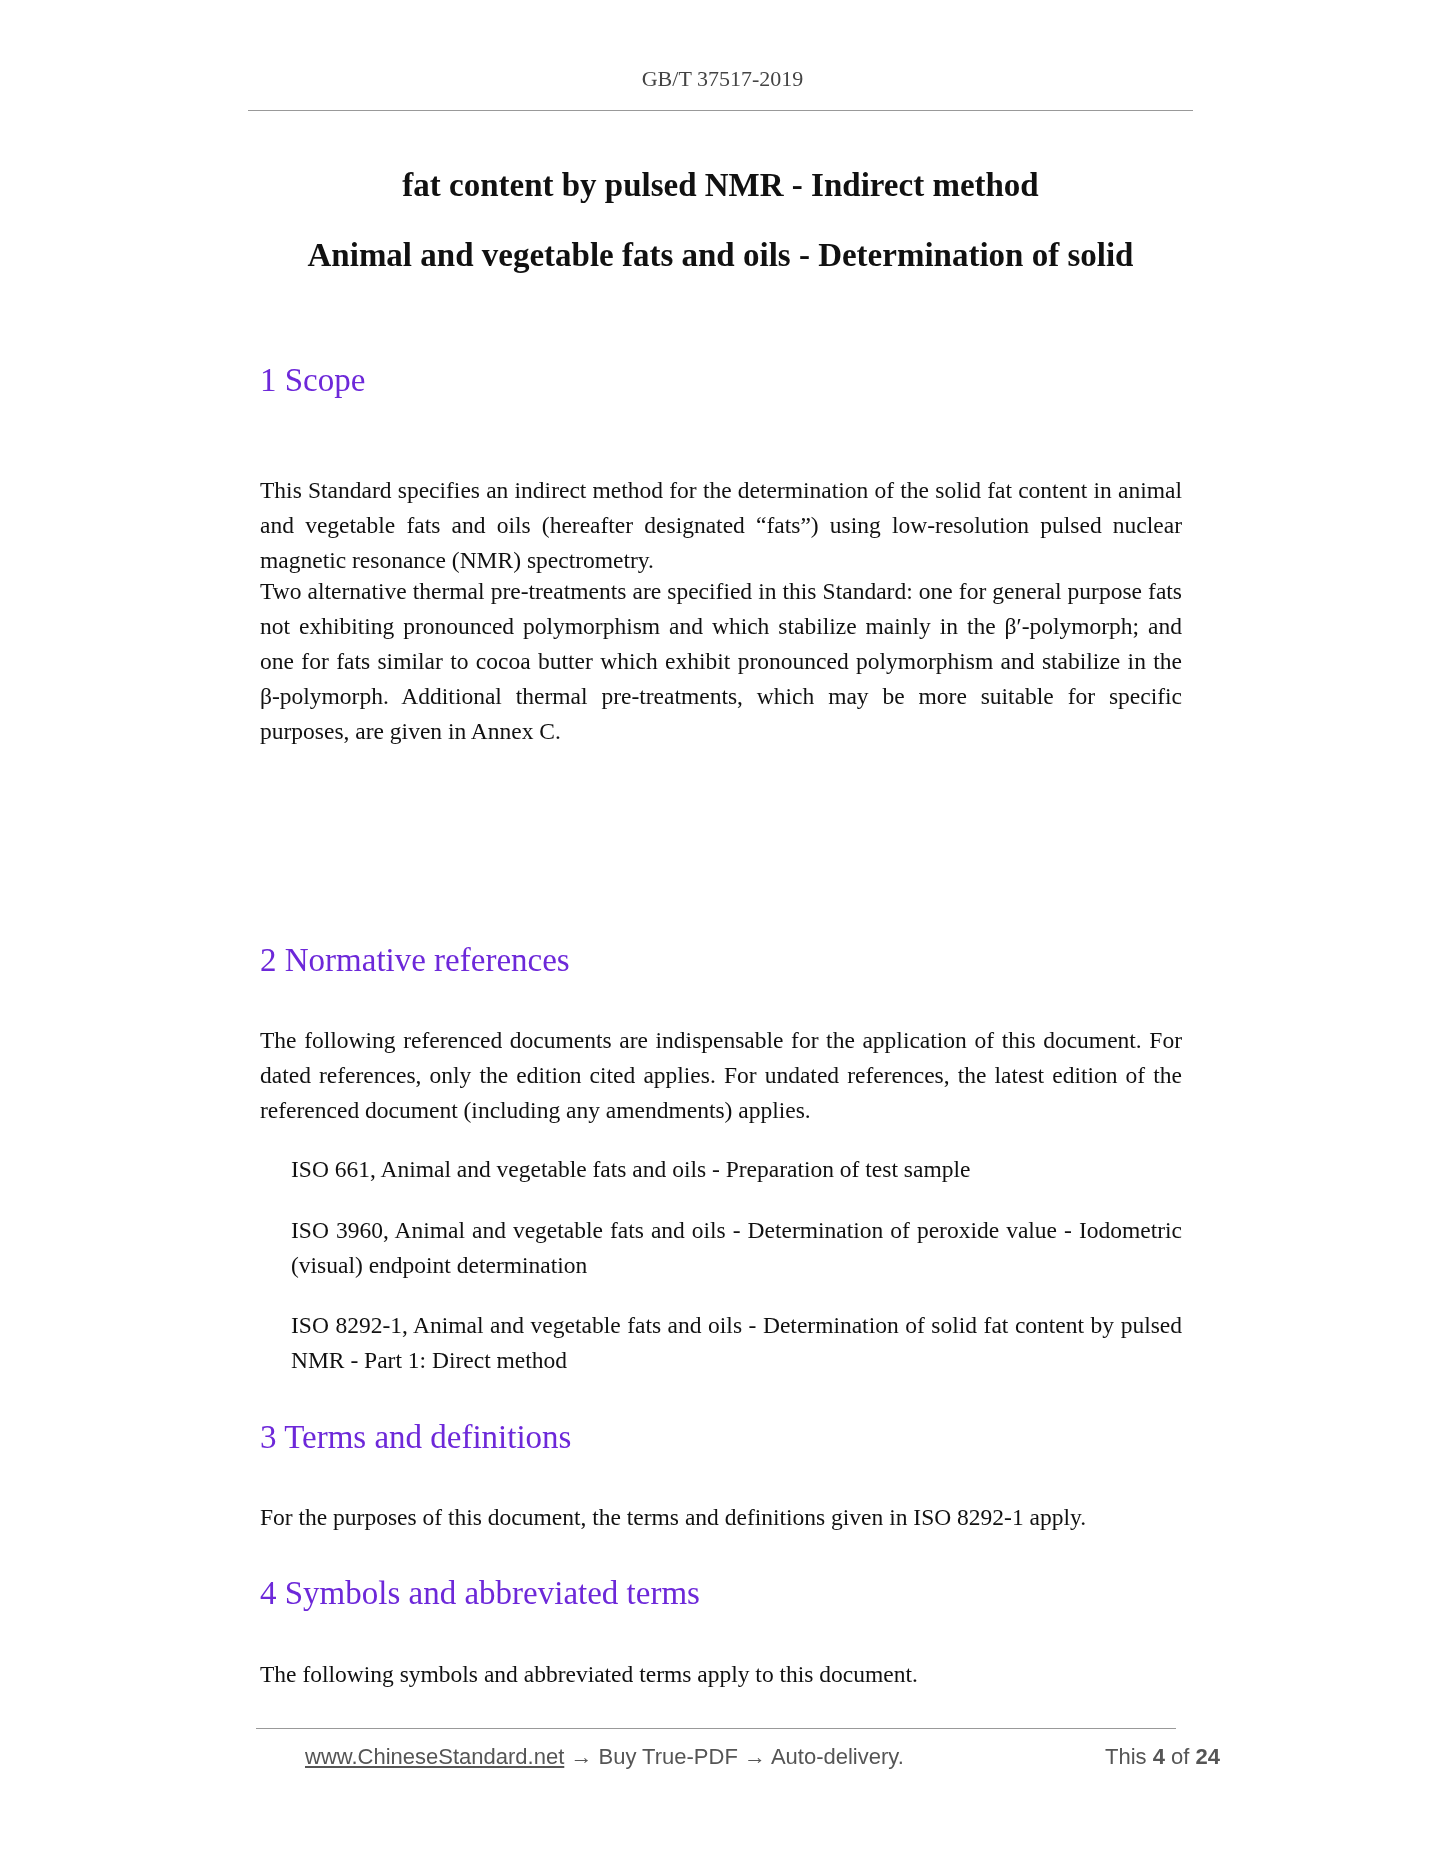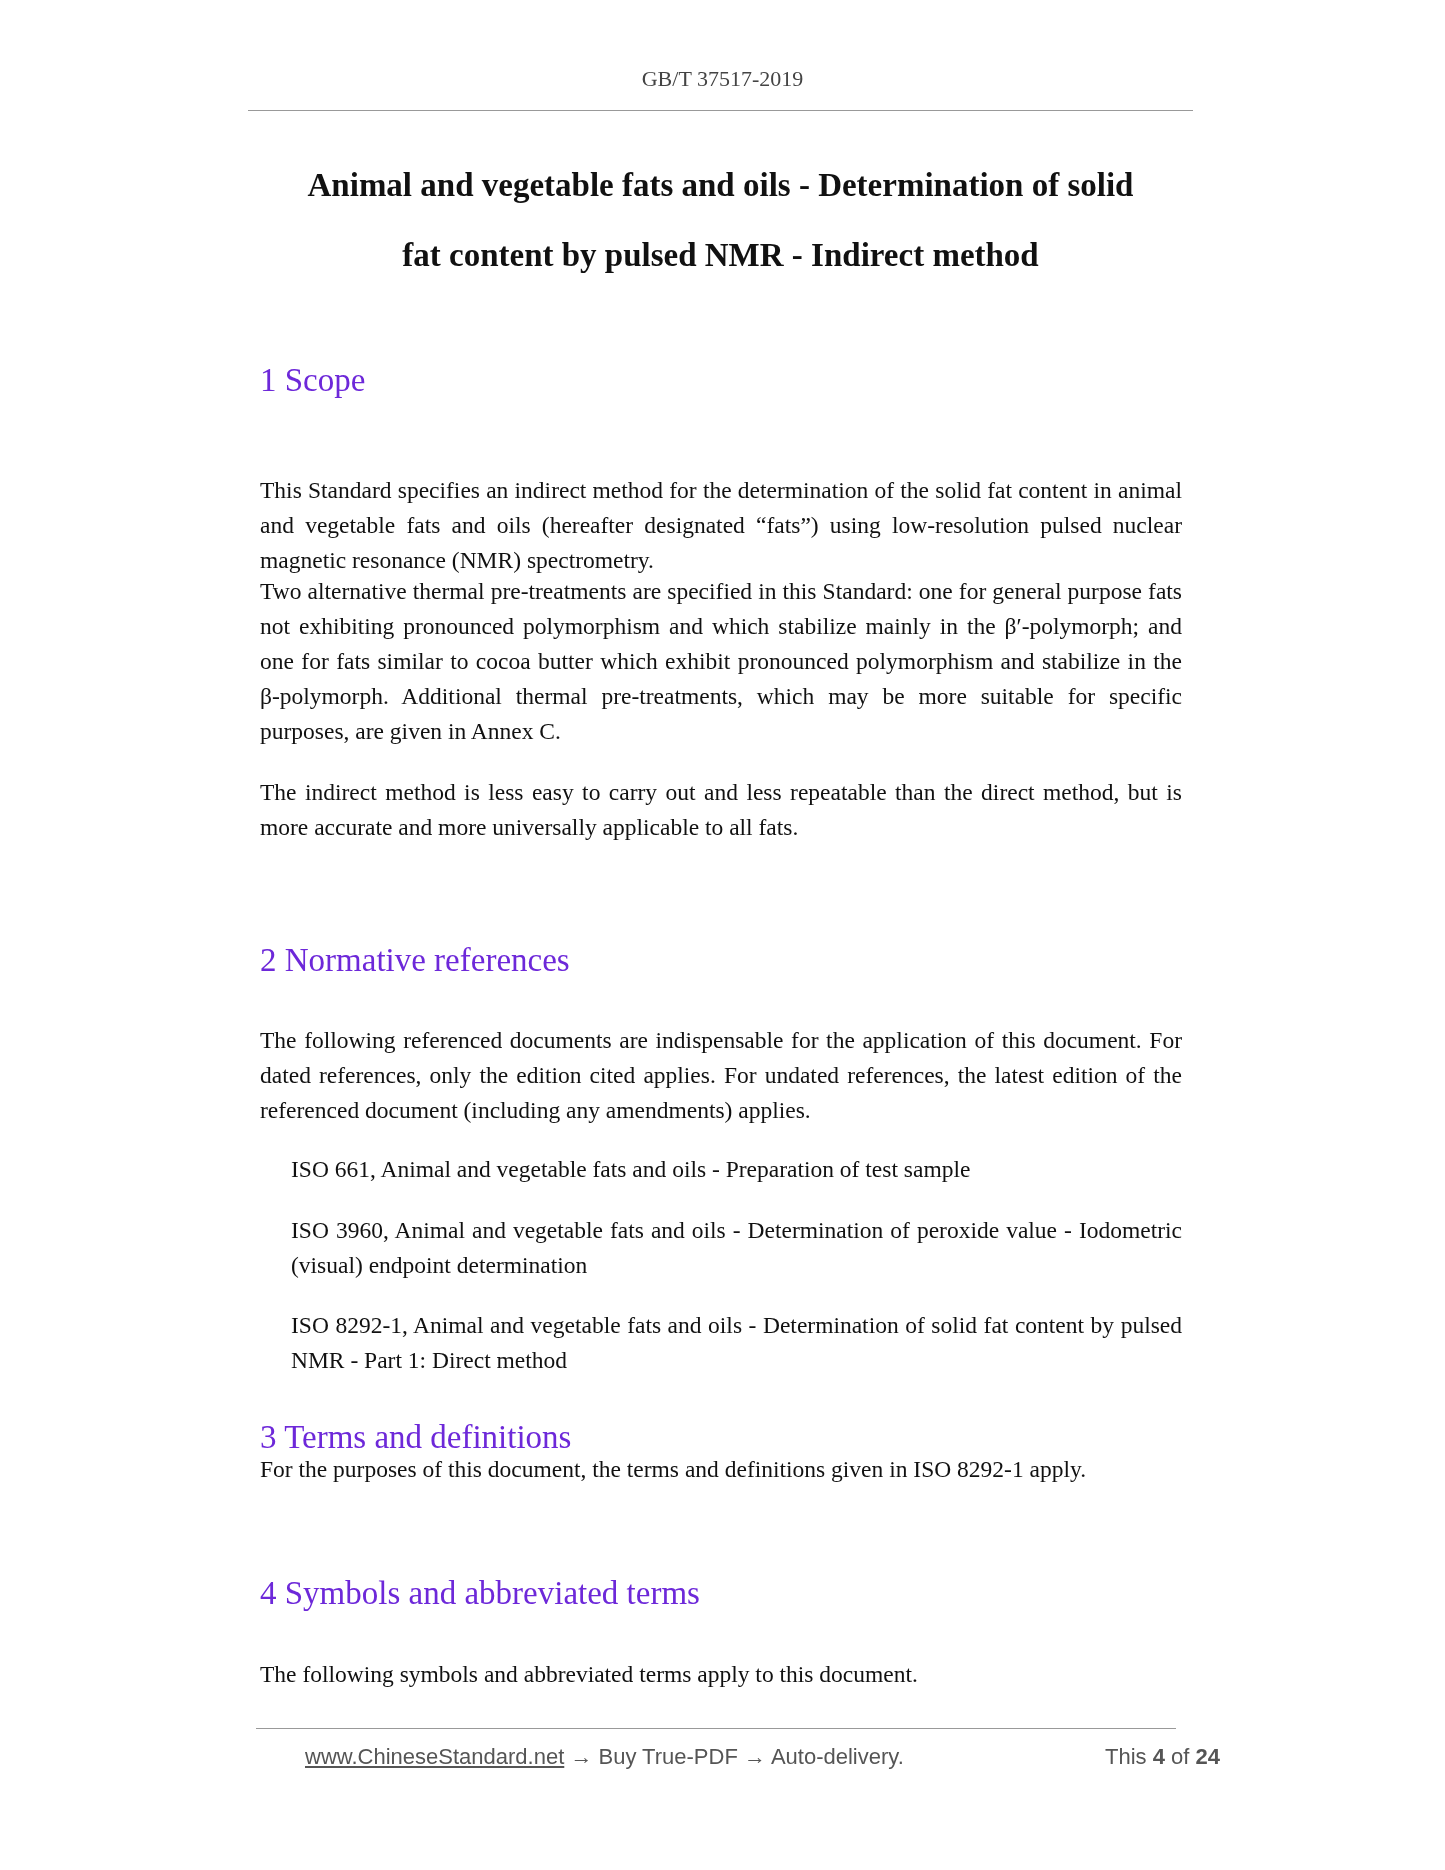--- a/index.html
+++ b/index.html
@@ -26,37 +26,36 @@
 </style>
 </head>
 <body>
 
 <div class="page">
 
   <div class="hdr-text">GB/T 37517-2019</div>
   <div class="hdr-rule"></div>
 
   <div class="title">
+    <div>fat content by pulsed NMR - Indirect method</div>
     <div>Animal and vegetable fats and oils - Determination of solid</div>
-    <div>fat content by pulsed NMR - Indirect method</div>
   </div>
 
   <div class="h1" style="top:362px;">1 Scope</div>
   <div class="p" style="top:445px;margin-top:28px;">This Standard specifies an indirect method for the determination of the solid fat content in animal and vegetable fats and oils (hereafter designated “fats”) using low-resolution pulsed nuclear magnetic resonance (NMR) spectrometry.</div>
   <div class="p" style="top:574px;">Two alternative thermal pre-treatments are specified in this Standard: one for general purpose fats not exhibiting pronounced polymorphism and which stabilize mainly in the β′-polymorph; and one for fats similar to cocoa butter which exhibit pronounced polymorphism and stabilize in the β-polymorph. Additional thermal pre-treatments, which may be more suitable for specific purposes, are given in Annex C.</div>
-  <div class="p" style="top:775px;">The indirect method is less easy to carry out and less repeatable than the direct method, but is more accurate and more universally applicable to all fats.</div>
 
   <div class="h1" style="top:942px;">2 Normative references</div>
   <div class="p" style="top:1023px;">The following referenced documents are indispensable for the application of this document. For dated references, only the edition cited applies. For undated references, the latest edition of the referenced document (including any amendments) applies.</div>
   <div class="p ind" style="top:1152px;">ISO 661, Animal and vegetable fats and oils - Preparation of test sample</div>
   <div class="p ind" style="top:1213px;">ISO 3960, Animal and vegetable fats and oils - Determination of peroxide value - Iodometric (visual) endpoint determination</div>
   <div class="p ind" style="top:1308px;">ISO 8292-1, Animal and vegetable fats and oils - Determination of solid fat content by pulsed NMR - Part 1: Direct method</div>
 
   <div class="h1" style="top:1419px;">3 Terms and definitions</div>
-  <div class="p" style="top:1452px;">For the purposes of this document, the terms and definitions given in ISO 8292-1 apply.</div>
+  <div class="p" style="top:1500px;">For the purposes of this document, the terms and definitions given in ISO 8292-1 apply.</div>
 
   <div class="h1" style="top:1575px;">4 Symbols and abbreviated terms</div>
   <div class="p" style="top:1657px;">The following symbols and abbreviated terms apply to this document.</div>
 
   <div class="ftr-rule"></div>
   <div class="ftr">
     <div class="left">
       <span class="link">www.ChineseStandard.net</span><span> → </span><span>Buy True-PDF</span><span> → </span><span>Auto-delivery.</span>
     </div>
     <div class="right">

